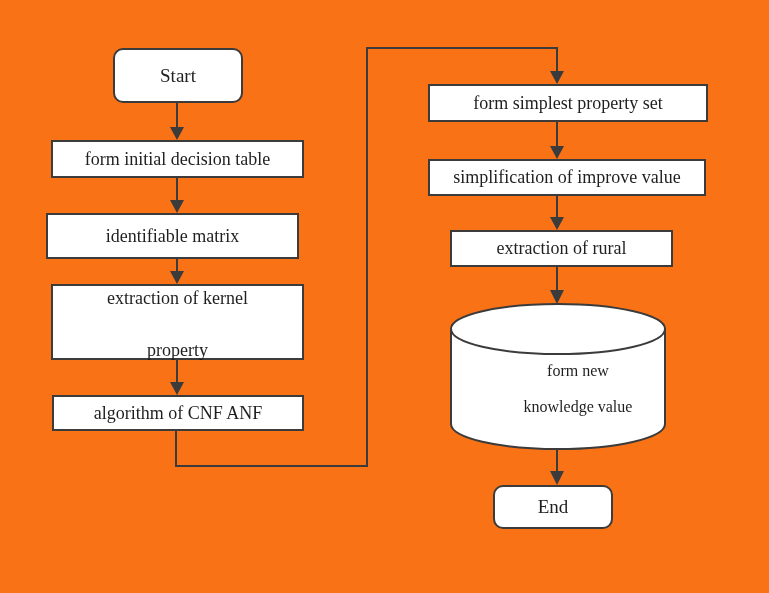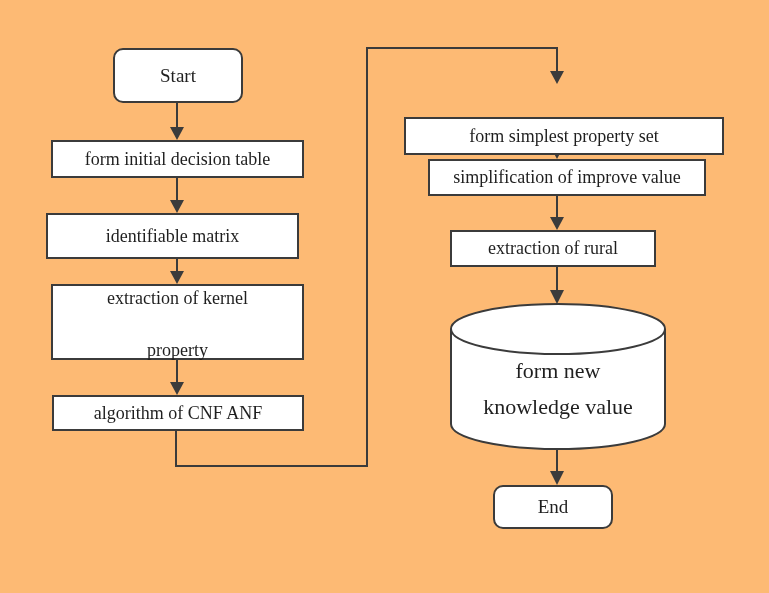--- a/index.html
+++ b/index.html
@@ -4,21 +4,21 @@
 <style>
   html, body {
     margin: 0;
     padding: 0;
     background: #ffffff;
   }
   .stage {
     position: relative;
     width: 769px;
     height: 593px;
-    background: #fdba74;
+    background: #f97316;
     font-family: "Liberation Serif", "DejaVu Serif", serif;
     color: #1f1f1f;
     overflow: hidden;
   }
   .wires {
     position: absolute;
     left: 0;
     top: 0;
     width: 769px;
     height: 593px;
@@ -46,35 +46,35 @@
     gap: 31px;
     padding-top: 4px;
   }
   
   .n-start   { left: 113px; top: 48px;  width: 130px; height: 55px; }
   .n-initial { left: 51px;  top: 140px; width: 253px; height: 38px; align-items: center; }
   .n-matrix  { left: 46px;  top: 213px; width: 253px; height: 46px; text-align: center; }
   .n-kernel  { left: 51px;  top: 284px; width: 253px; height: 76px; }
   .n-cnf     { left: 52px;  top: 395px; width: 252px; height: 36px; align-items: center; }
   
-  .n-simplest { left: 404px; top: 84px;  width: 320px; height: 38px; margin-top: 33px; }
+  .n-simplest { left: 428px; top: 84px;  width: 280px; height: 38px; }
   .n-improve  { left: 428px; top: 159px; width: 278px; height: 37px; }
-  .n-rural    { left: 450px; top: 230px; width: 206px; height: 37px; }
+  .n-rural    { left: 450px; top: 230px; width: 223px; height: 37px; }
   .n-end      { left: 493px; top: 485px; width: 120px; height: 44px; }
   
   .cyl-label {
     position: absolute;
-    left: 451px;
+    left: 471px;
     top: 353px;
     width: 214px;
     display: flex;
     flex-direction: column;
     align-items: center;
     text-align: right;
-    font-size: 22px;
+    font-size: 16px;
     line-height: 36px;
     z-index: 2;
   }
 </style>
 </head>
 <body>
 
 <div class="stage">
 
   <svg class="wires" viewBox="0 0 769 593" xmlns="http://www.w3.org/2000/svg">

